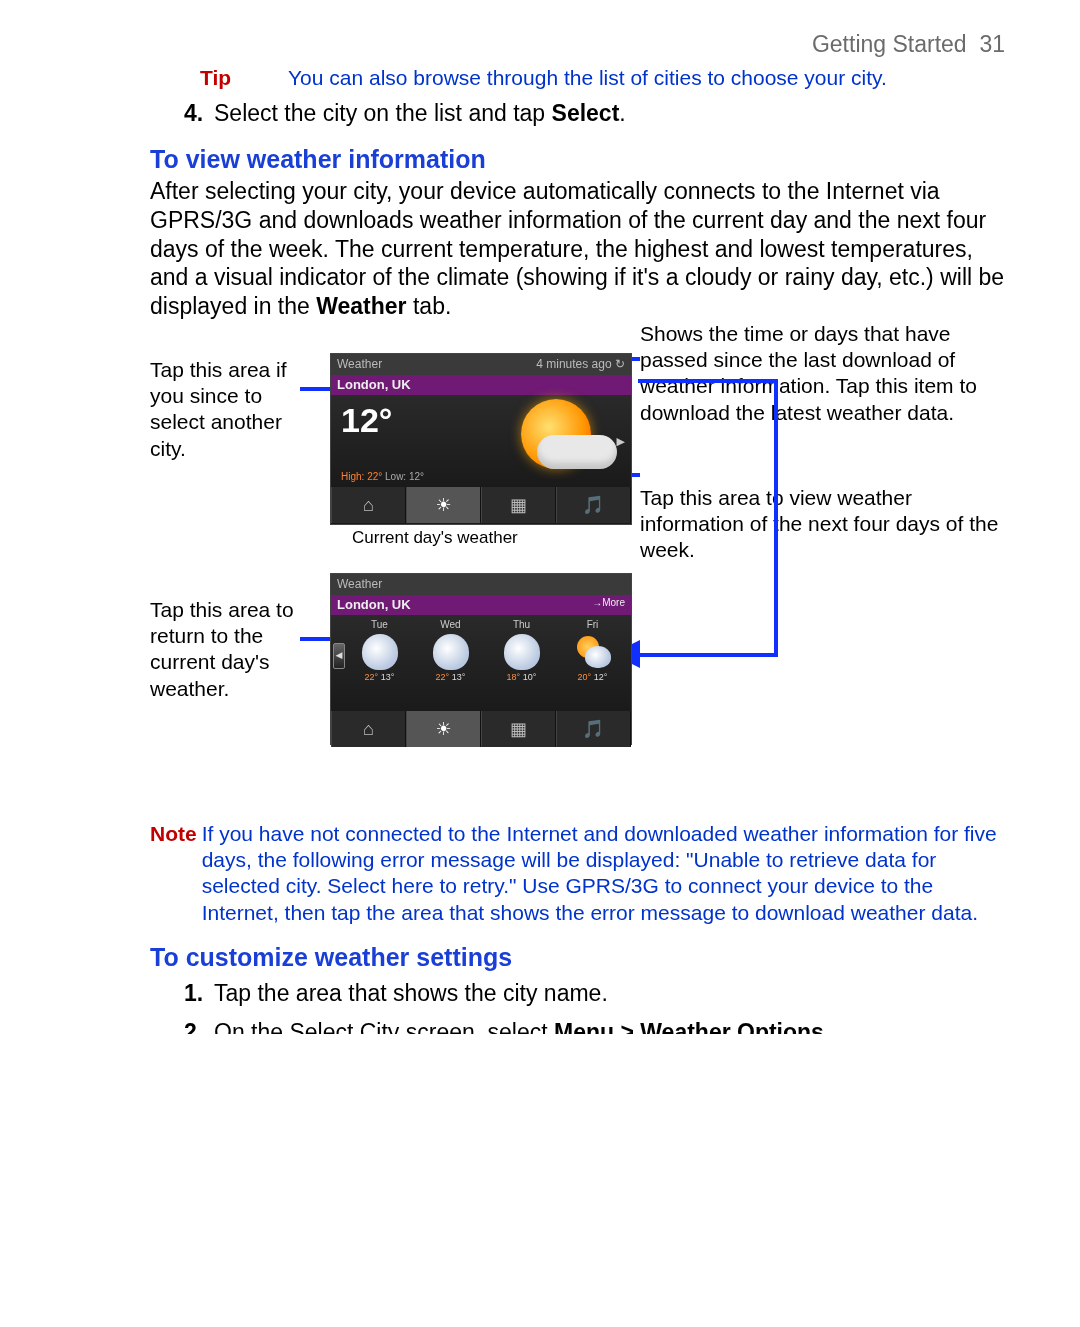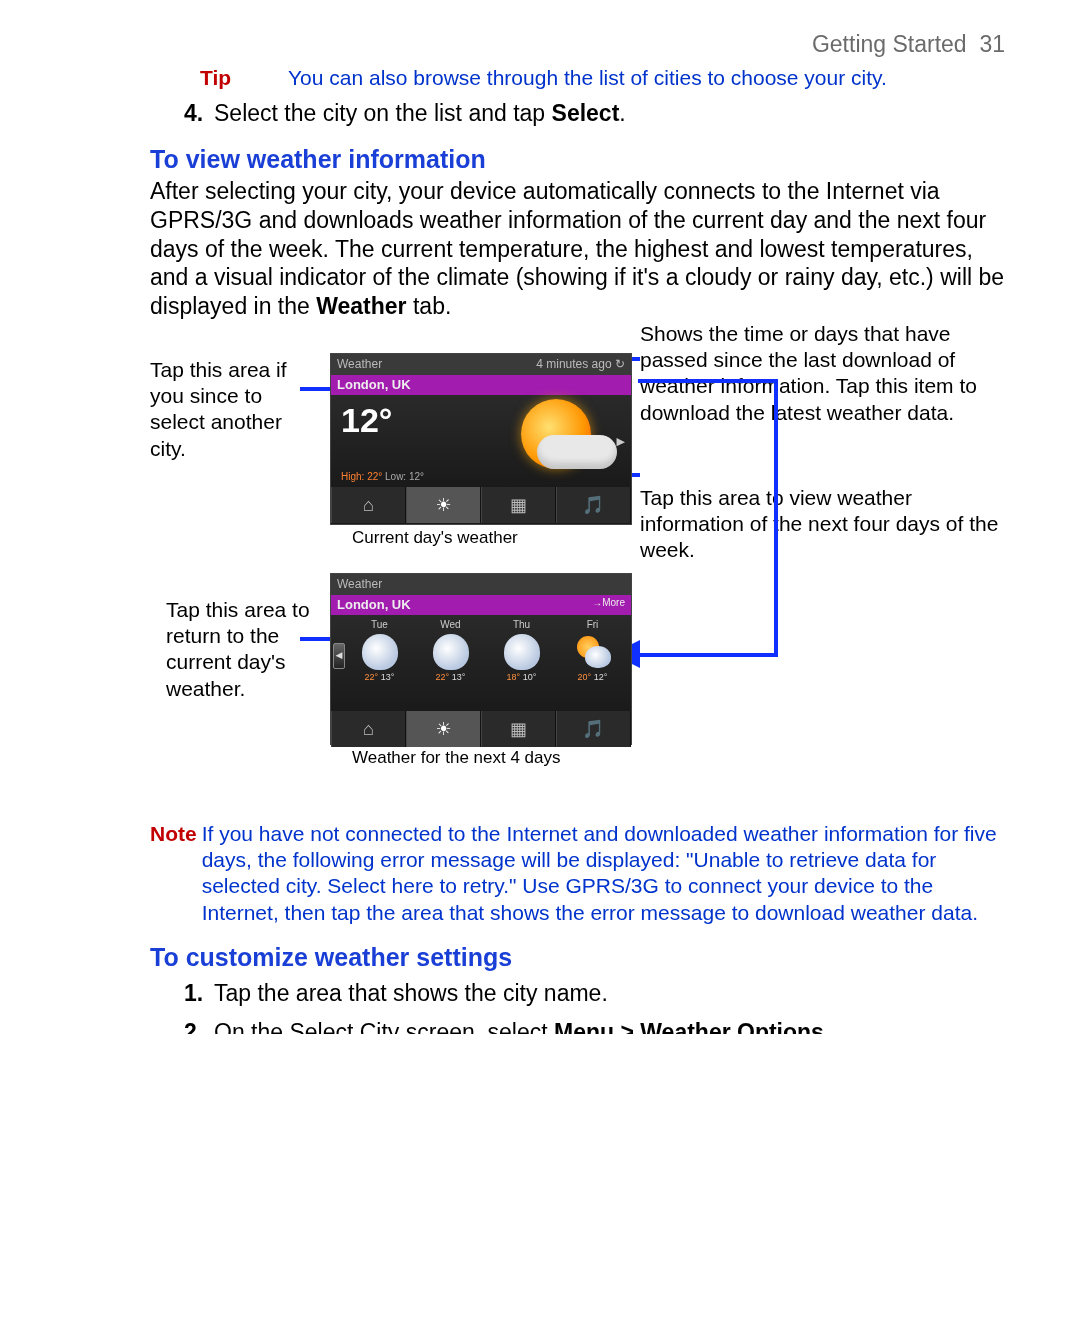--- a/index.html
+++ b/index.html
@@ -72,21 +72,21 @@
   }
   .dev-title {
     background: #3a3a3a;
     color: #bbb;
     font-size: 12px;
     padding: 3px 6px;
     display: flex;
     justify-content: space-between;
   }
   .dev-city {
-    background: #a21caf;
+    background: #701a75;
     color: #eee;
     font-weight: bold;
     font-size: 13px;
     padding: 2px 6px;
     display: flex;
     justify-content: space-between;
   }
   .dev-main {
     height: 92px;
     position: relative;
@@ -207,21 +207,21 @@
   </div>
 
   <div class="h-blue">To view weather information</div>
   <div class="para">
     <span>After selecting your city, your device automatically connects to the Internet via GPRS/3G and downloads weather information of the current day and the next four days of the week. The current temperature, the highest and lowest temperatures, and a visual indicator of the climate (showing if it's a cloudy or rainy day, etc.) will be displayed in the </span><b class="k">Weather</b><span> tab.</span>
   </div>
 
   <div class="diagram">
 
     <div class="callout" style="left:0; top:30px; width:170px;">Tap this area if you since to select another city.</div>
-    <div class="callout" style="left:16px; top:270px; width:170px;">Tap this area to return to the current day's weather.</div>
+    <div class="callout" style="left:0; top:270px; width:170px;">Tap this area to return to the current day's weather.</div>
     <div class="callout" style="left:490px; top:-6px; width:380px;">Shows the time or days that have passed since the last download of weather information. Tap this item to download the latest weather data.</div>
     <div class="callout" style="left:490px; top:158px; width:360px;">Tap this area to view weather information of the next four days of the week.</div>
 
     <div class="hline" style="left:150px; top:60px; width:40px;"></div>
     <div class="hline" style="left:150px; top:310px; width:40px;"></div>
 
     <div class="hline" style="left:460px; top:30px; width:30px;"></div>
     <div class="vline" style="left:460px; top:30px; height:120px;"></div>
     <div class="hline" style="left:460px; top:146px; width:30px;"></div>
 
@@ -296,21 +296,20 @@
           <div class="temps"><span class="h">20°</span> <span>12°</span></div>
         </div>
       </div>
       <div class="dev-tabs">
         <div class="dev-tab">⌂</div>
         <div class="dev-tab sel">☀</div>
         <div class="dev-tab">▦</div>
         <div class="dev-tab">🎵</div>
       </div>
     </div>
-    <div class="capt" style="left:182px; top:420px;">Weather for the next 4 days</div>
   </div>
 
   <div class="note-row">
     <div class="note-label">Note</div>
     <div class="note-body">If you have not connected to the Internet and downloaded weather information for five days, the following error message will be displayed: "Unable to retrieve data for selected city. Select here to retry." Use GPRS/3G to connect your device to the Internet, then tap the area that shows the error message to download weather data.</div>
   </div>
 
   <div class="h-blue">To customize weather settings</div>
 
   <div class="list">

